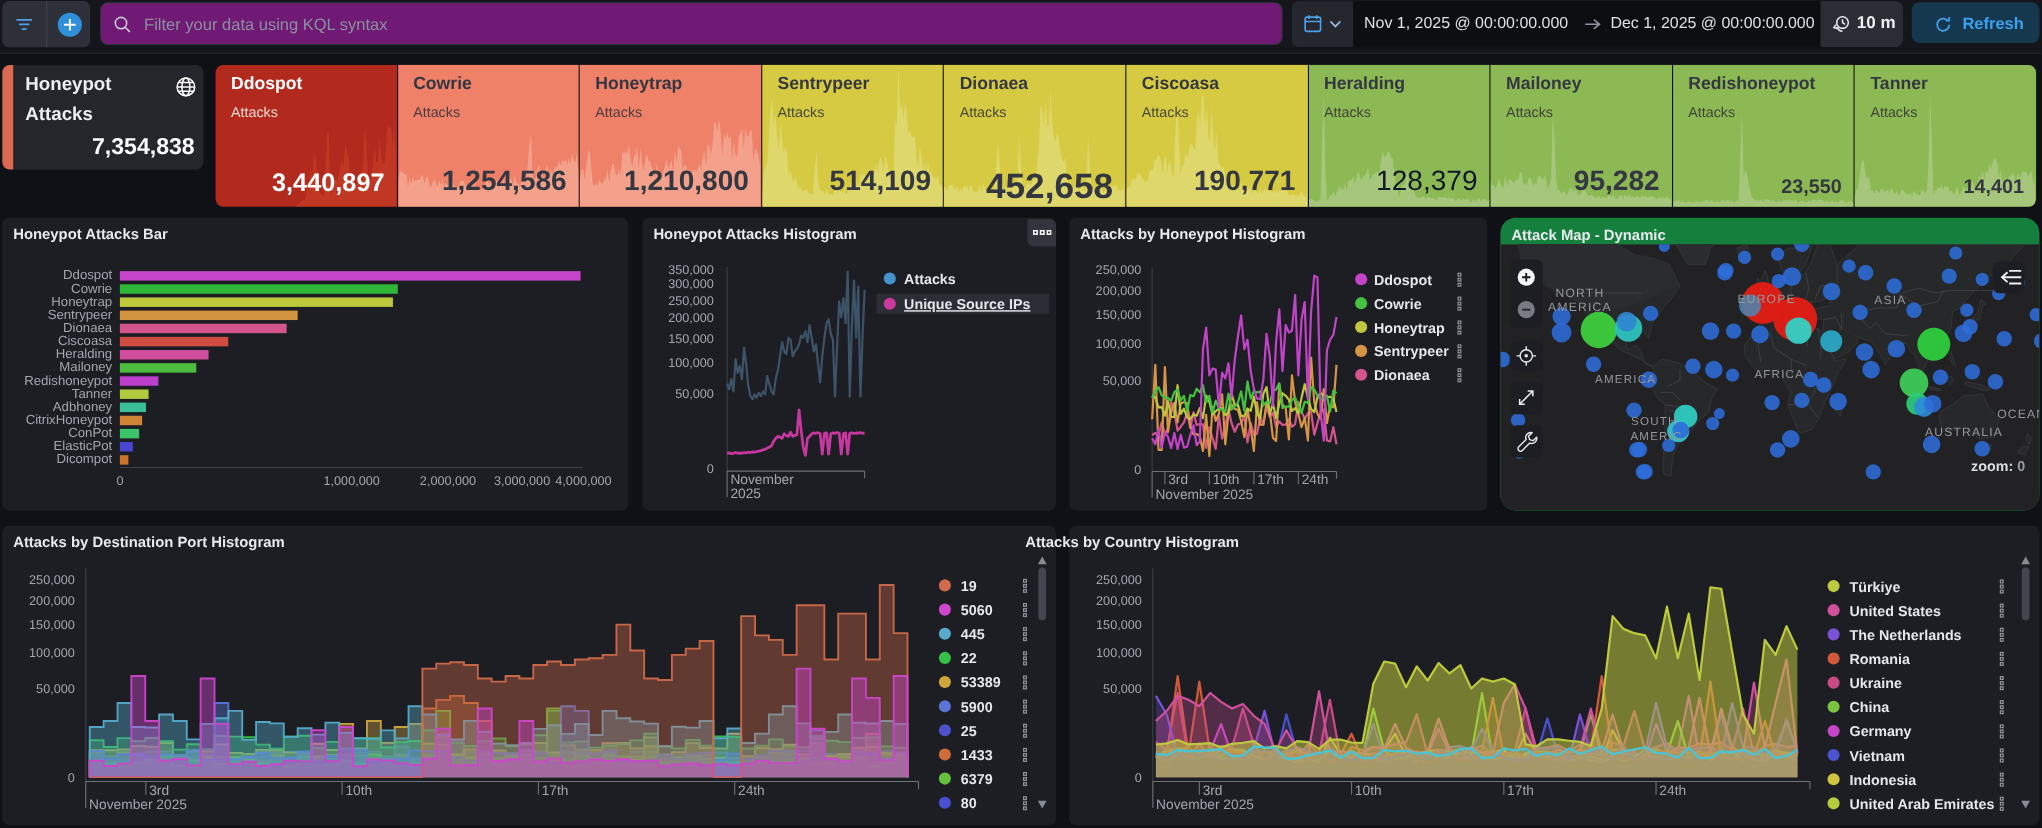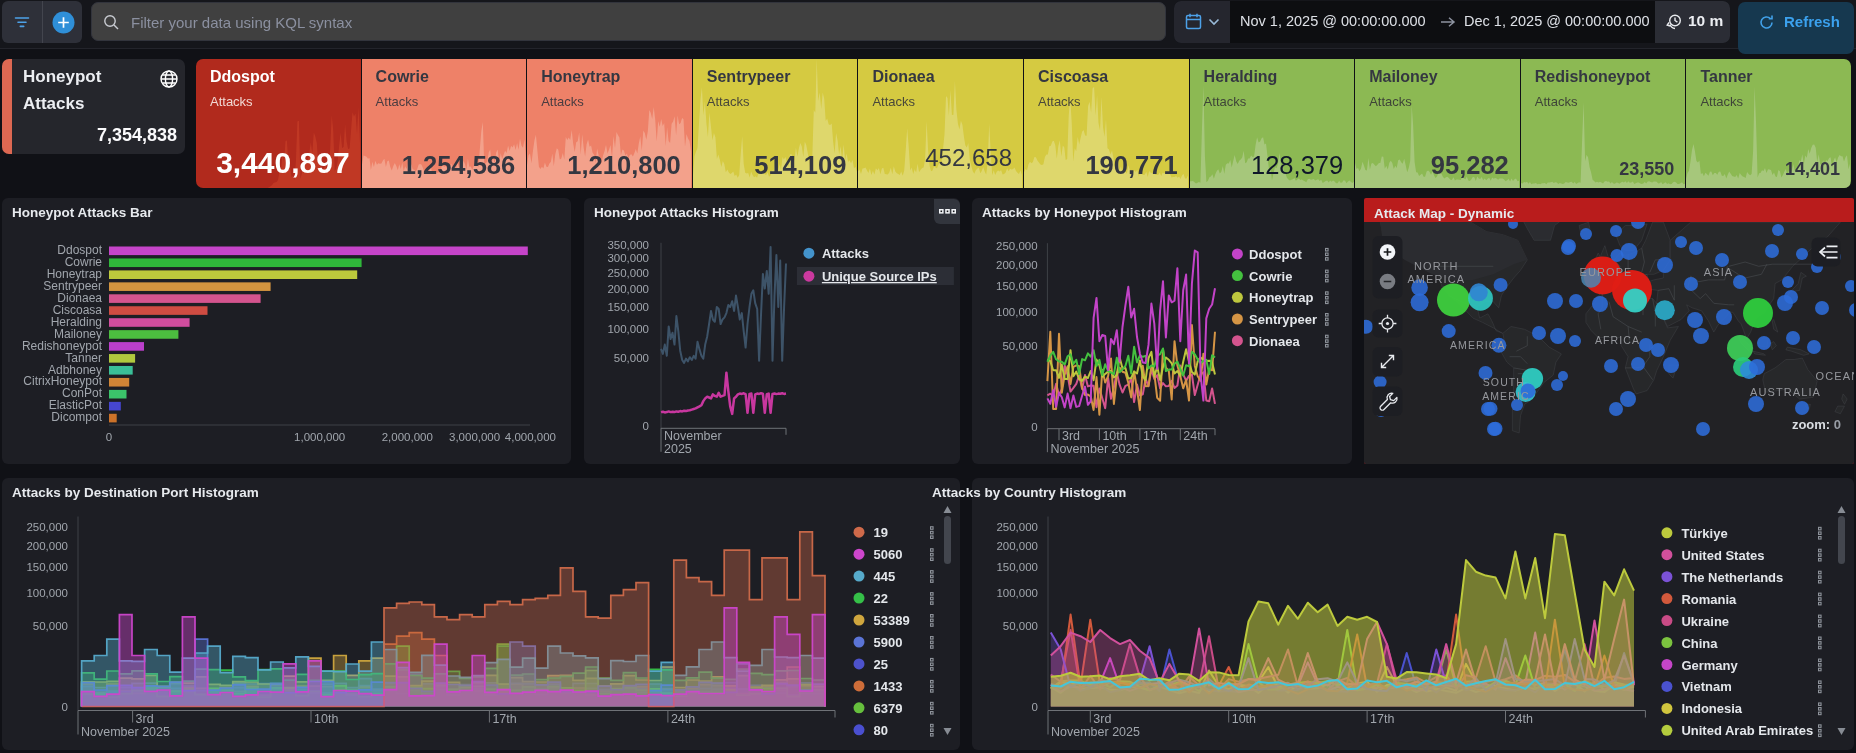--- a/index.html
+++ b/index.html
@@ -15,21 +15,21 @@
   <svg class="abs" style="left:11px;top:12px" width="18" height="18" viewBox="0 0 18 18">
     <g stroke="#4da1e8" stroke-width="1.6" stroke-linecap="round">
         <path d="M2.5,5h13M5,9.2h8M7.3,13.4h3.4"></path>
       </g>
     </svg>
   <svg class="abs" style="left:50px;top:10px" width="23" height="23" viewBox="0 0 23 23">
     <circle cx="11.5" cy="11.5" r="11" fill="#2f8fd8"></circle>
       <path d="M6.2,11.5h10.6M11.5,6.2v10.6" stroke="#fff" stroke-width="1.7"></path>
     </svg>
 </div>
-<div class="abs" style="left:91px;top:2px;width:1075px;height:39px;background:#404040;border:1px solid #32343c;border-radius:7px">
+<div class="abs" style="left:91px;top:2px;width:1075px;height:39px;background:#701a75;border:1px solid #32343c;border-radius:7px">
   <svg class="abs" style="left:11px;top:11px" width="17" height="17" viewBox="0 0 17 17">
     <circle cx="7" cy="7" r="5.2" fill="none" stroke="#c9ccd2" stroke-width="1.4"></circle>
       <path d="M11,11l4,4" stroke="#c9ccd2" stroke-width="1.4"></path>
     </svg>
   <div class="abs" style="left:39px;top:11px;font-size:15px;color:#8b90a0">Filter your data using KQL syntax</div>
 </div>
 <div class="abs" style="left:1174px;top:1px;width:556px;height:42px;background:#0d0e11;border-radius:7px;overflow:hidden">
   <div class="abs" style="left:0;top:0;width:56px;height:42px;background:#25262e"></div>
   <svg class="abs" style="left:11px;top:12px" width="17" height="17" viewBox="0 0 17 17">
     <g fill="none" stroke="#4da1e8" stroke-width="1.5">
@@ -48,45 +48,45 @@
   <div class="abs" style="left:481px;top:0;width:75px;height:42px;background:#2b2d35"></div>
   <svg class="abs" style="left:490px;top:12px" width="19" height="19" viewBox="0 0 19 19">
     <g stroke="#e8eaee" stroke-width="1.4" fill="none">
         <circle cx="11" cy="7.5" r="5.3"></circle>
         <path d="M11,4.5v3l2.4,1.6"></path>
         <path d="M6,11.5a6,6 0 0 0 5,4M5,9.5l-1.8,2.6L6,13"></path>
       </g>
     </svg>
   <div class="abs" style="left:514px;top:11px;font-size:15.5px;font-weight:700;color:#eceef2">10 m</div>
 </div>
-<div class="abs" style="left:1738px;top:2px;width:116px;height:52px;background:#16384f;border-radius:7px">
+<div class="abs" style="left:1738px;top:2px;width:116px;height:37px;background:#16384f;border-radius:7px">
   <svg class="abs" style="left:20px;top:12px" width="17" height="17" viewBox="0 0 17 17">
     <path d="M14,8.5a5.5,5.5 0 1 1 -1.6,-3.9M14,1.5v3.3h-3.3" fill="none" stroke="#41a0e8" stroke-width="1.6"></path>
     </svg>
   <div class="abs" style="left:46px;top:11px;font-size:15px;font-weight:600;color:#3ba1ee">Refresh</div>
 </div>
 <div class="abs" style="left:2px;top:59px;width:183px;height:95px;background:#25262c;border-radius:7px;overflow:hidden">
     <div class="abs" style="left:0;top:0;width:10px;height:129px;background:#dd6852"></div>
     <div class="abs" style="left:21px;top:4px;font-size:17px;font-weight:700;color:#eceef2;line-height:1.6">Honeypot<br>Attacks</div>
     <svg class="abs" style="left:156px;top:68px;top:9px" width="22" height="22" viewBox="0 0 22 22">
       <g stroke="#fff" stroke-width="1.4" fill="none">
         <circle cx="11" cy="11" r="8"></circle>
         <ellipse cx="11" cy="11" rx="3.6" ry="8"></ellipse>
         <path d="M3,11h16M4.3,7h13.4M4.3,15h13.4"></path>
       </g>
     </svg>
-    <div class="abs" style="right:8px;top:auto;bottom:8px;font-size:18px;font-weight:700;color:#fbfbfd">7,354,838</div>
+    <div class="abs" style="right:8px;top:auto;bottom:8px;font-size:21px;font-weight:700;color:#fbfbfd">7,354,838</div>
   </div>
 <div class="abs" style="left:196.0px;top:59px;width:164.6px;height:129px;background:#b12a1d;overflow:hidden;border-radius:7px 0 0 7px">
     <svg class="abs" style="left:0;top:0" width="165" height="129">
       <path d="M0,129.0L0.0,129.0L1.5,129.0L3.0,129.0L4.5,129.0L6.0,129.0L7.5,129.0L8.9,129.0L10.4,129.0L11.9,129.0L13.4,129.0L14.9,129.0L16.4,129.0L17.9,129.0L19.4,129.0L20.9,129.0L22.4,129.0L23.9,129.0L25.3,129.0L26.8,129.0L28.3,129.0L29.8,129.0L31.3,129.0L32.8,129.0L34.3,129.0L35.8,129.0L37.3,129.0L38.8,129.0L40.3,129.0L41.7,129.0L43.2,129.0L44.7,129.0L46.2,129.0L47.7,129.0L49.2,129.0L50.7,129.0L52.2,129.0L53.7,129.0L55.2,129.0L56.7,129.0L58.1,129.0L59.6,129.0L61.1,129.0L62.6,129.0L64.1,129.0L65.6,129.0L67.1,129.0L68.6,129.0L70.1,129.0L71.6,129.0L73.1,128.2L74.5,127.2L76.0,126.2L77.5,123.9L79.0,123.5L80.5,122.9L82.0,121.1L83.5,112.7L85.0,112.9L86.5,93.6L88.0,103.4L89.5,81.9L90.9,81.6L92.4,107.1L93.9,105.9L95.4,118.0L96.9,117.1L98.4,121.0L99.9,102.2L101.4,62.6L102.9,61.8L104.4,120.0L105.9,114.3L107.3,108.9L108.8,103.0L110.3,105.6L111.8,101.2L113.3,93.7L114.8,83.5L116.3,94.4L117.8,73.5L119.3,77.4L120.8,84.0L122.3,106.1L123.7,99.1L125.2,113.7L126.7,111.3L128.2,108.7L129.7,105.9L131.2,112.2L132.7,106.7L134.2,90.1L135.7,56.0L137.2,71.4L138.7,112.1L140.1,109.7L141.6,103.1L143.1,87.3L144.6,73.7L146.1,89.1L147.6,87.9L149.1,65.3L150.6,82.5L152.1,90.0L153.6,89.6L155.1,71.0L156.5,53.2L158.0,57.5L159.5,54.6L161.0,74.9L162.5,48.2L164.0,84.7L164.0,129.0Z" fill="#c23a26" fill-opacity="0.9"></path>
     </svg>
     <div class="abs" style="left:14px;top:9px;font-size:16px;font-weight:700;color:#fff">Ddospot</div>
     <div class="abs" style="left:14px;top:35px;font-size:13px;color:#f2d9d4">Attacks</div>
-    <div class="abs" style="right:11px;bottom:8px;font-size:30px;font-weight:700;color:#fff">3,440,897</div>
+    <div class="abs" style="right:11px;bottom:8px;font-size:23px;font-weight:700;color:#fff">3,440,897</div>
   </div>
 <div class="abs" style="left:361.6px;top:59px;width:164.6px;height:129px;background:#ee8168;overflow:hidden">
     <svg class="abs" style="left:0;top:0" width="165" height="129">
       <path d="M0,129.0L0.0,105.6L1.5,96.4L3.0,97.0L4.5,97.8L6.0,99.8L7.5,98.9L8.9,111.1L10.4,102.7L11.9,108.0L13.4,101.7L14.9,105.8L16.4,104.3L17.9,104.7L19.4,104.5L20.9,101.4L22.4,99.7L23.9,108.0L25.3,102.3L26.8,101.5L28.3,107.9L29.8,111.4L31.3,107.0L32.8,103.9L34.3,107.0L35.8,111.2L37.3,105.2L38.8,109.9L40.3,103.5L41.7,112.0L43.2,107.3L44.7,109.9L46.2,103.3L47.7,112.9L49.2,104.9L50.7,110.2L52.2,110.8L53.7,112.8L55.2,109.9L56.7,105.5L58.1,105.0L59.6,105.8L61.1,109.4L62.6,113.4L64.1,110.8L65.6,109.6L67.1,112.9L68.6,105.7L70.1,114.6L71.6,112.9L73.1,113.0L74.5,113.2L76.0,114.1L77.5,112.0L79.0,110.3L80.5,103.7L82.0,107.9L83.5,106.8L85.0,109.7L86.5,111.6L88.0,106.7L89.5,104.5L90.9,112.1L92.4,105.0L93.9,110.2L95.4,104.0L96.9,108.0L98.4,110.4L99.9,110.4L101.4,101.8L102.9,104.8L104.4,110.6L105.9,99.5L107.3,107.7L108.8,107.5L110.3,111.1L111.8,107.0L113.3,104.1L114.8,100.4L116.3,108.8L117.8,90.4L119.3,72.2L120.8,63.0L122.3,107.2L123.7,103.9L125.2,102.9L126.7,93.6L128.2,90.6L129.7,104.6L131.2,99.1L132.7,104.8L134.2,93.6L135.7,90.6L137.2,104.0L138.7,94.1L140.1,99.9L141.6,95.7L143.1,91.7L144.6,93.9L146.1,86.6L147.6,92.1L149.1,86.7L150.6,88.4L152.1,85.2L153.6,91.0L155.1,83.9L156.5,90.8L158.0,79.4L159.5,86.7L161.0,88.7L162.5,80.2L164.0,98.4L164.0,129.0Z" fill="#f3a48f" fill-opacity="0.9"></path>
     </svg>
     <div class="abs" style="left:14px;top:9px;font-size:16px;font-weight:700;color:#343741">Cowrie</div>
     <div class="abs" style="left:14px;top:35px;font-size:13px;color:#4a3c40">Attacks</div>
     <div class="abs" style="right:11px;bottom:8px;font-size:25.5px;font-weight:700;color:#343741">1,254,586</div>
   </div>
 <div class="abs" style="left:527.2px;top:59px;width:164.6px;height:129px;background:#ee8168;overflow:hidden">
@@ -104,21 +104,21 @@
     <div class="abs" style="left:14px;top:9px;font-size:16px;font-weight:700;color:#343741">Sentrypeer</div>
     <div class="abs" style="left:14px;top:35px;font-size:13px;color:#49483a">Attacks</div>
     <div class="abs" style="right:11px;bottom:8px;font-size:25.5px;font-weight:700;color:#343741">514,109</div>
   </div>
 <div class="abs" style="left:858.4px;top:59px;width:164.6px;height:129px;background:#d5ca41;overflow:hidden">
     <svg class="abs" style="left:0;top:0" width="165" height="129">
       <path d="M0,129.0L0.0,112.3L1.5,110.5L3.0,114.9L4.5,109.4L6.0,109.2L7.5,108.5L8.9,111.3L10.4,114.0L11.9,109.4L13.4,115.9L14.9,111.7L16.4,115.5L17.9,109.3L19.4,111.3L20.9,109.1L22.4,115.2L23.9,109.4L25.3,108.7L26.8,115.0L28.3,115.2L29.8,115.4L31.3,113.5L32.8,108.8L34.3,115.3L35.8,107.3L37.3,112.4L38.8,114.3L40.3,115.1L41.7,116.0L43.2,112.6L44.7,116.7L46.2,111.8L47.7,91.6L49.2,69.0L50.7,88.0L52.2,111.6L53.7,108.6L55.2,115.1L56.7,110.3L58.1,113.4L59.6,104.8L61.1,113.3L62.6,110.7L64.1,109.1L65.6,108.5L67.1,100.5L68.6,62.1L70.1,91.3L71.6,107.0L73.1,112.3L74.5,111.5L76.0,107.6L77.5,108.6L79.0,109.6L80.5,105.6L82.0,104.1L83.5,103.4L85.0,89.9L86.5,75.4L88.0,37.1L89.5,39.1L90.9,56.8L92.4,30.9L93.9,56.0L95.4,55.7L96.9,21.9L98.4,50.8L99.9,64.4L101.4,70.4L102.9,61.7L104.4,65.7L105.9,77.6L107.3,86.2L108.8,88.4L110.3,84.0L111.8,100.7L113.3,107.0L114.8,112.3L116.3,114.7L117.8,111.3L119.3,109.5L120.8,108.8L122.3,114.2L123.7,112.1L125.2,108.0L126.7,112.6L128.2,115.4L129.7,103.2L131.2,64.5L132.7,93.4L134.2,116.3L135.7,111.2L137.2,116.0L138.7,112.8L140.1,111.4L141.6,112.4L143.1,111.1L144.6,115.6L146.1,115.0L147.6,113.6L149.1,109.3L150.6,112.2L152.1,109.8L153.6,110.6L155.1,110.0L156.5,108.4L158.0,111.9L159.5,113.8L161.0,114.9L162.5,111.5L164.0,115.9L164.0,129.0Z" fill="#dfd871" fill-opacity="0.9"></path>
     </svg>
     <div class="abs" style="left:14px;top:9px;font-size:16px;font-weight:700;color:#343741">Dionaea</div>
     <div class="abs" style="left:14px;top:35px;font-size:13px;color:#49483a">Attacks</div>
-    <div class="abs" style="right:11px;bottom:16px;font-size:24px;font-weight:400;color:#343741">452,658</div>
+    <div class="abs" style="right:11px;bottom:0;font-size:32px;font-weight:700;color:#343741">452,658</div>
   </div>
 <div class="abs" style="left:1024.0px;top:59px;width:164.6px;height:129px;background:#d5ca41;overflow:hidden">
     <svg class="abs" style="left:0;top:0" width="165" height="129">
       <path d="M0,129.0L0.0,113.3L1.5,110.0L3.0,111.2L4.5,105.3L6.0,102.7L7.5,104.3L8.9,103.1L10.4,98.1L11.9,98.2L13.4,101.4L14.9,103.6L16.4,105.5L17.9,105.9L19.4,105.2L20.9,97.9L22.4,95.4L23.9,95.5L25.3,87.2L26.8,86.7L28.3,82.6L29.8,81.8L31.3,86.2L32.8,99.7L34.3,87.2L35.8,81.2L37.3,97.6L38.8,86.5L40.3,88.4L41.7,101.1L43.2,100.1L44.7,56.7L46.2,38.5L47.7,63.6L49.2,102.5L50.7,89.2L52.2,92.3L53.7,77.7L55.2,85.5L56.7,78.5L58.1,72.7L59.6,70.9L61.1,76.4L62.6,76.7L64.1,47.1L65.6,42.8L67.1,53.7L68.6,29.2L70.1,27.9L71.6,56.6L73.1,35.9L74.5,64.1L76.0,71.5L77.5,37.7L79.0,68.1L80.5,77.8L82.0,60.2L83.5,89.3L85.0,90.4L86.5,95.4L88.0,91.5L89.5,98.9L90.9,109.7L92.4,111.3L93.9,101.6L95.4,111.4L96.9,107.6L98.4,113.4L99.9,107.8L101.4,112.5L102.9,114.7L104.4,105.9L105.9,111.5L107.3,115.6L108.8,115.3L110.3,111.3L111.8,113.1L113.3,110.7L114.8,117.7L116.3,111.6L117.8,115.1L119.3,116.1L120.8,115.8L122.3,112.7L123.7,118.1L125.2,111.9L126.7,113.8L128.2,114.1L129.7,114.6L131.2,115.4L132.7,115.7L134.2,116.1L135.7,113.6L137.2,117.0L138.7,113.4L140.1,114.5L141.6,113.6L143.1,113.8L144.6,114.0L146.1,115.3L147.6,118.6L149.1,118.0L150.6,118.0L152.1,117.1L153.6,118.8L155.1,117.6L156.5,120.0L158.0,116.4L159.5,114.7L161.0,119.4L162.5,119.4L164.0,116.6L164.0,129.0Z" fill="#dfd871" fill-opacity="0.9"></path>
     </svg>
     <div class="abs" style="left:14px;top:9px;font-size:16px;font-weight:700;color:#343741">Ciscoasa</div>
     <div class="abs" style="left:14px;top:35px;font-size:13px;color:#49483a">Attacks</div>
     <div class="abs" style="right:11px;bottom:8px;font-size:25.5px;font-weight:700;color:#343741">190,771</div>
   </div>
 <div class="abs" style="left:1189.6px;top:59px;width:164.6px;height:129px;background:#8cb953;overflow:hidden">
@@ -151,21 +151,21 @@
     </svg>
     <div class="abs" style="left:14px;top:9px;font-size:16px;font-weight:700;color:#343741">Tanner</div>
     <div class="abs" style="left:14px;top:35px;font-size:13px;color:#3e4438">Attacks</div>
     <div class="abs" style="right:11px;bottom:8px;font-size:18px;font-weight:700;color:#343741">14,401</div>
   </div>
 <div class="abs" style="left:2px;top:198px;width:569px;height:266px;background:#1d1e24;border-radius:6px"></div>
 <div class="abs" style="left:584px;top:198px;width:376px;height:266px;background:#1d1e24;border-radius:6px"></div>
 <div class="abs" style="left:972px;top:198px;width:380px;height:266px;background:#1d1e24;border-radius:6px"></div>
 <div class="abs" style="left:2px;top:478px;width:958px;height:272px;background:#1d1e24;border-radius:6px"></div>
 <div class="abs" style="left:972px;top:478px;width:882px;height:272px;background:#1d1e24;border-radius:6px"></div>
-<div class="abs" style="left:1364px;top:198px;width:490px;height:266px;background:#b91c1c;border-radius:2px;overflow:hidden">
+<div class="abs" style="left:1364px;top:198px;width:490px;height:266px;background:#15803d;border-radius:14px;overflow:hidden">
     <div class="ptitle" style="position:absolute;left:10px;top:8px">Attack Map - Dynamic</div>
     <svg style="position:absolute;left:0;top:24px" width="490" height="242" viewBox="0 0 490 242">
       <rect x="0" y="0" width="490" height="242" fill="#222225"></rect>
       <path d="M16.3,0.2L40.8,-6.7L68.1,-14.3L95.3,-6.7L122.5,9.7L138.8,12.7L153.8,18.3L163.3,37.9L156.5,48.3L149.7,56.0L142.9,65.0L137.5,73.4L134.7,85.8L129.3,79.7L121.1,79.7L113.0,84.3L115.7,96.1L123.9,91.8L127.9,98.9L132.0,108.7L138.8,111.4L129.3,105.9L118.4,100.3L108.9,96.1L100.7,87.3L92.6,79.7L85.7,73.4L78.9,66.7L74.9,56.0L74.9,44.3L68.1,33.3L61.2,23.6L54.4,18.3L38.1,18.3L29.9,26.1L20.4,18.3Z" fill="#27282a" stroke="#45484d" stroke-width="0.7" stroke-opacity="0.6"></path>
       <path d="M16.3,0.2L40.8,-6.7L68.1,-14.3L95.3,-6.7L122.5,9.7L138.8,12.7L153.8,18.3L163.3,37.9L149.7,42.2L129.3,52.3L108.9,57.9L88.5,57.9L68.1,52.3L40.8,37.9L19.1,23.6Z" fill="#2b2c30"></path>
       <path d="M152.4,-14.3L166.1,-42.6L211.0,-22.7L204.2,-6.7L190.6,3.5L186.5,18.3L170.1,18.3L163.3,6.7Z" fill="#2b2c30" stroke="#45484d" stroke-width="0.7" stroke-opacity="0.6"></path>
       <path d="M215.1,3.5L224.6,0.2L225.9,6.7L216.4,9.7Z" fill="#2b2c30" stroke="#45484d" stroke-width="0.7" stroke-opacity="0.6"></path>
       <path d="M138.8,111.4L147.0,104.5L160.6,107.3L174.2,114.2L185.1,125.1L197.4,131.9L191.9,140.2L189.2,153.2L179.7,160.7L172.9,170.3L166.1,178.7L160.6,182.3L156.5,193.7L155.2,211.0L148.4,208.7L148.4,189.7L149.7,168.6L149.7,145.9L142.9,140.2L137.5,130.6L134.7,125.1L140.2,118.3Z" fill="#27282a" stroke="#45484d" stroke-width="0.7" stroke-opacity="0.6"></path>
       <path d="M232.7,56.0L236.8,68.4L245.0,65.0L250.4,56.0L258.6,54.2L265.4,65.0L270.2,61.5L266.8,57.9L270.9,57.9L274.9,66.7L280.4,61.5L284.5,59.7L283.1,52.3L289.9,52.3L299.4,48.3L306.2,37.9L306.2,18.3L299.4,0.2L288.6,0.2L281.7,18.3L277.7,26.1L269.5,31.0L261.3,33.3L255.9,31.0L250.4,37.9L242.3,46.3L232.7,55.1Z" fill="#27282a" stroke="#45484d" stroke-width="0.7" stroke-opacity="0.6"></path>
       <path d="M251.8,12.7L261.3,3.5L273.6,3.5L283.1,1.9L277.7,18.3L269.5,28.6L261.3,28.6L255.9,23.6Z" fill="#27282a" stroke="#45484d" stroke-width="0.7" stroke-opacity="0.6"></path>

